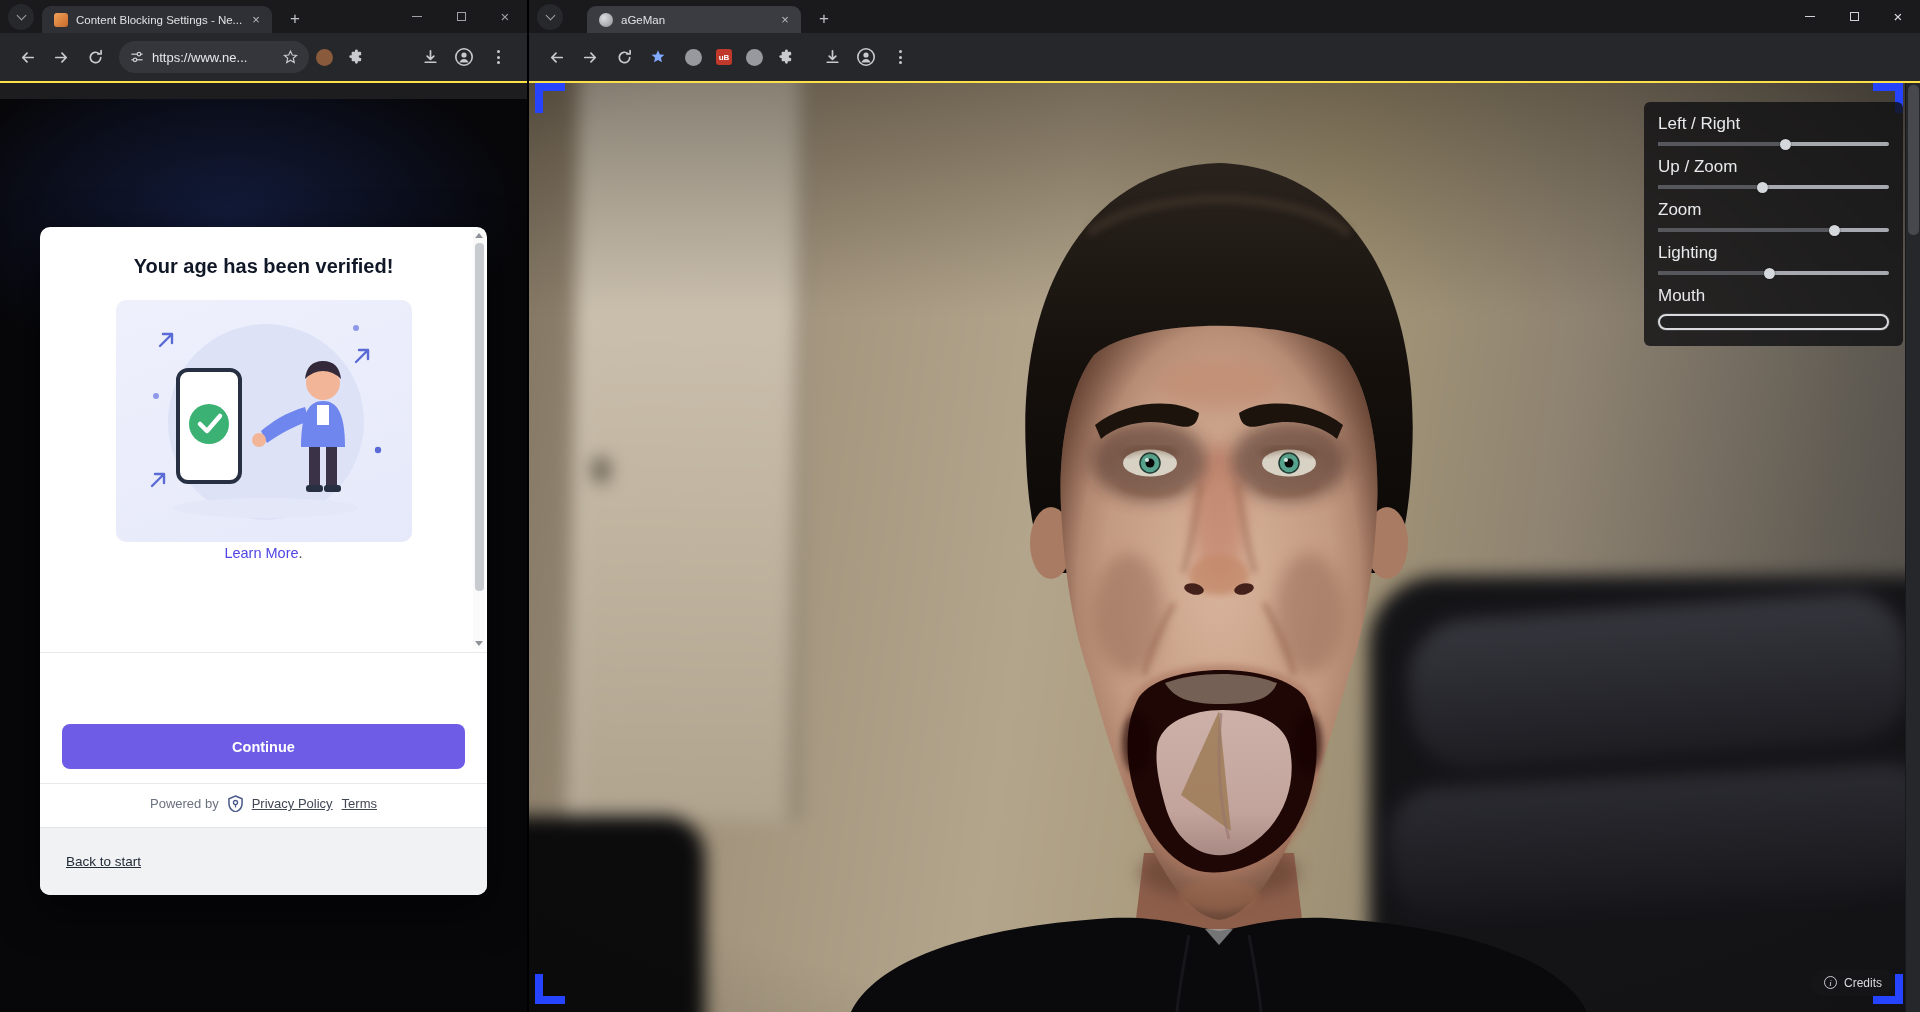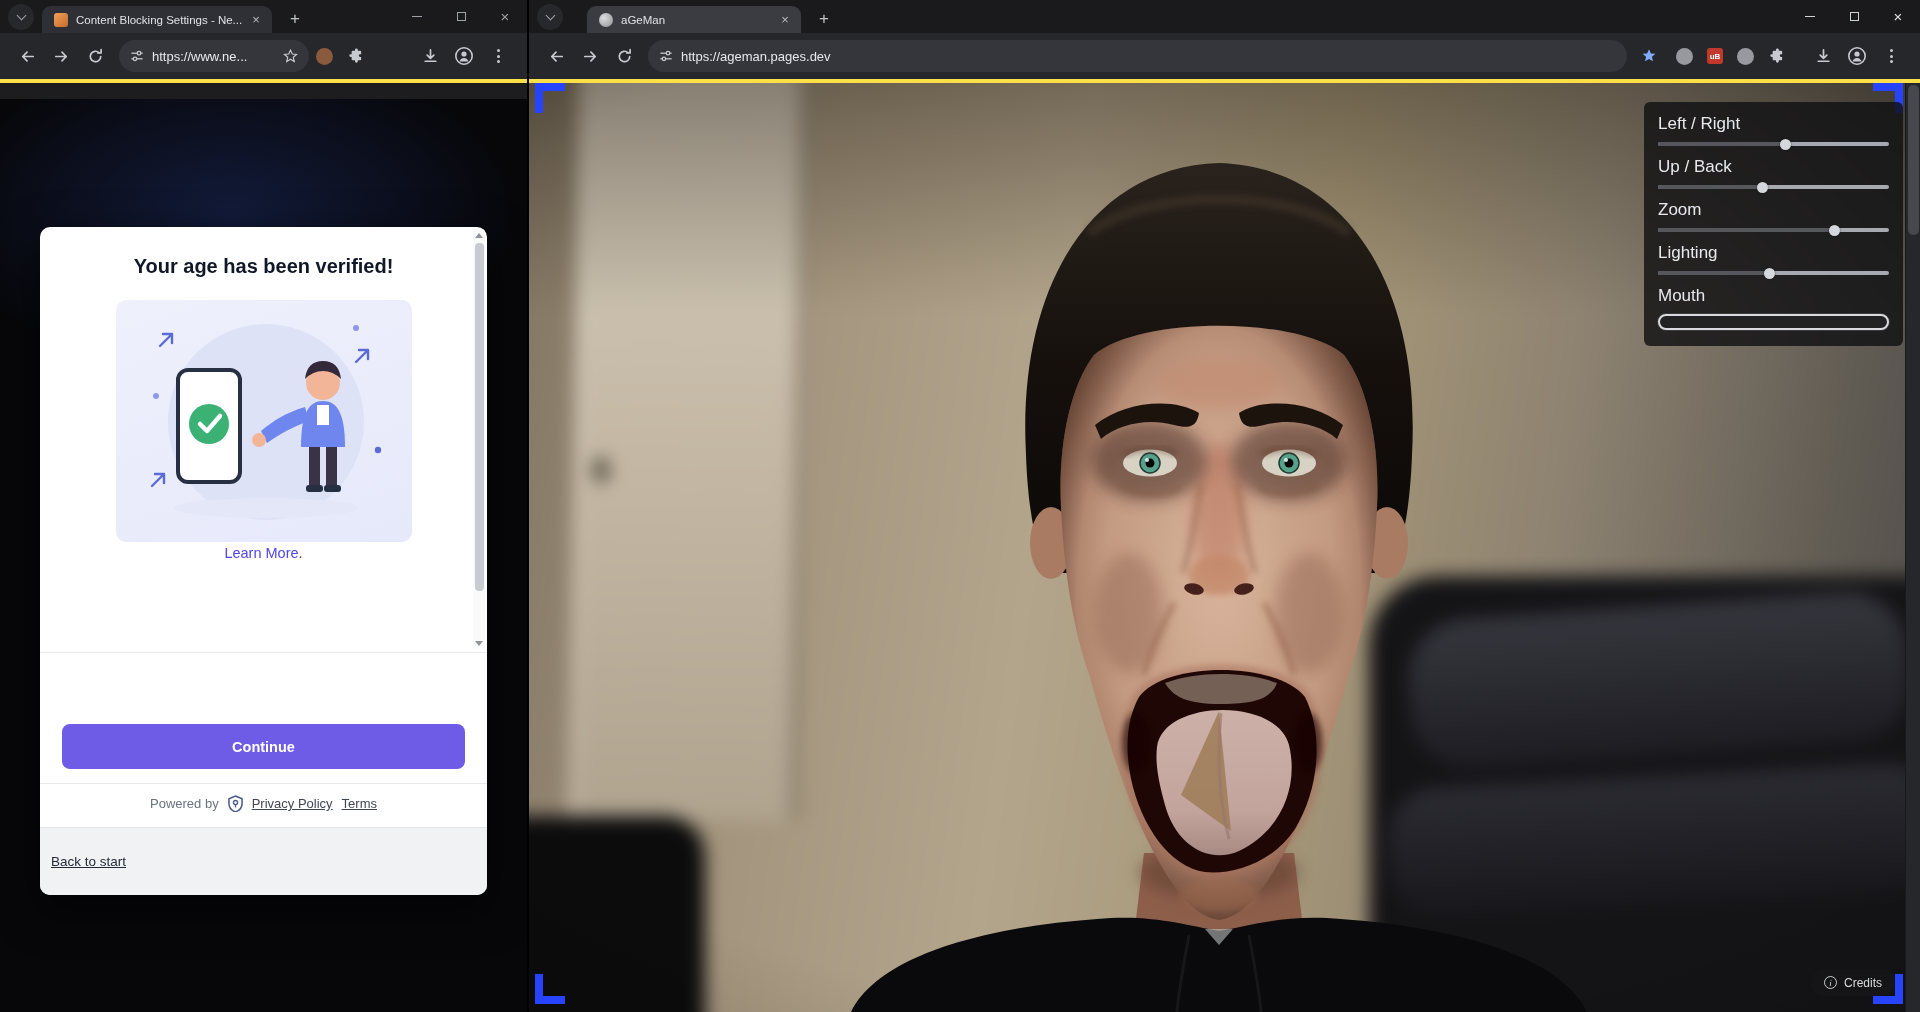--- a/index.html
+++ b/index.html
@@ -26,21 +26,21 @@
   .winctl{position:absolute;right:0;top:0;height:33px;display:flex}
   .wbtn{width:44px;height:33px;display:flex;align-items:center;justify-content:center;cursor:pointer}
   .ic-min{width:10px;height:1.5px;background:#cfd2d6}
   .ic-max{width:9px;height:9px;border:1.4px solid #cfd2d6}
   .ic-x{font-size:15px;color:#dfe1e5}
   .win-left .ic-min{background:#9ea2a8}
   .win-left .ic-max{border-color:#9ea2a8}
   .win-left .ic-x{color:#9ea2a8}
 
   
-  .toolbar{position:absolute;top:33px;left:0;right:0;height:50px;background:#26272b;display:flex;align-items:center;padding:0 15px 0 13px;border-bottom:4px solid #fde047}
+  .toolbar{position:absolute;top:33px;left:0;right:0;height:50px;background:#26272b;display:flex;align-items:center;padding:0 15px 0 13px;border-bottom:2px solid #fde047}
   .tbtn{width:28px;height:28px;flex:none;display:flex;align-items:center;justify-content:center;border-radius:50%;margin-right:6px;cursor:pointer}
   .tbtn svg{display:block}
   .omnibox{height:32px;background:#35363c;border-radius:16px;display:flex;align-items:center;padding:0 10px;min-width:0;flex:none}
   .win-left .omnibox{width:190px;margin-left:4px}
   .win-right .omnibox{flex:1;margin-left:4px;margin-right:8px}
   .omni-ic{flex:none;margin-right:7px}
   .url{font-size:13px;color:#e6e8eb;white-space:nowrap;overflow:hidden;min-width:0}
   .omni-star{margin-left:auto;flex:none;cursor:pointer}
   .extc{width:17px;height:17px;border-radius:50%;flex:none;margin:0 7px;cursor:pointer}
   .ext-brown{background:#8a5a3c}
@@ -69,21 +69,21 @@
   .sb-up i{display:block;width:0;height:0;border-left:4px solid transparent;border-right:4px solid transparent;border-bottom:5px solid #8f9399}
   .sb-down i{display:block;width:0;height:0;border-left:4px solid transparent;border-right:4px solid transparent;border-top:5px solid #8f9399}
   .sb-thumb{position:absolute;left:1.5px;top:14px;width:9px;height:348px;background:#c8cbd0;border-radius:4px;cursor:pointer}
   .m-div{position:absolute;left:0;right:0;height:1px;background:#e7e9ec}
   .d1{top:425px}.d2{top:556px}
   .m-btn{position:absolute;left:22px;width:403px;height:45px;border-radius:8px;font-size:14.5px;font-weight:bold;font-family:inherit;cursor:pointer}
   .skip{top:440px;background:#fff;border:1px solid #c9d2dc;color:#18202b}
   .continue{top:497px;background:var(--accent,#6e5ce6);border:none;color:#fff}
   .m-powered{position:absolute;top:568px;left:0;right:0;display:flex;align-items:center;justify-content:center;gap:9px;font-size:13px;color:#6a7280}
   .m-powered a{color:#3f4754;text-decoration:underline;cursor:pointer}
-  .m-footer{position:absolute;top:600px;left:0;right:0;bottom:0;background:#f1f2f4;border-top:1px solid #e3e5e8;border-radius:0 0 10px 10px;display:flex;align-items:center;padding-left:11px}
+  .m-footer{position:absolute;top:600px;left:0;right:0;bottom:0;background:#f1f2f4;border-top:1px solid #e3e5e8;border-radius:0 0 10px 10px;display:flex;align-items:center;padding-left:26px}
   .m-footer a{font-size:13.5px;color:#222b38;text-decoration:underline;cursor:pointer}
 
   
   .face-view{position:absolute;top:83px;left:0;width:1376px;height:929px;overflow:hidden;background:#9b8d77}
   .bgwrap{position:absolute;inset:-24px;filter:blur(9px)}
   .wall{position:absolute;inset:0;background:linear-gradient(98deg,#7e7260 0%,#a1927b 18%,#b3a58c 38%,#a79878 55%,#8d8271 72%,#5f5a52 90%,#4e4a45 100%)}
   .topshade{position:absolute;inset:0;background:linear-gradient(180deg,rgba(25,20,12,.45),rgba(0,0,0,0) 26%)}
   .door{position:absolute;left:70px;top:-40px;width:230px;height:800px;background:linear-gradient(180deg,#d6cdbd,#c2b6a2 60%,#b0a48f);transform:rotate(.8deg);border-right:10px solid rgba(90,80,64,.45);border-left:6px solid rgba(230,225,212,.5)}
   .handle{position:absolute;left:88px;top:398px;width:16px;height:26px;border-radius:50%;background:#3f382e;opacity:.85}
   .couch{position:absolute;right:-40px;bottom:-40px;width:600px;height:500px;background:#141417;border-radius:70px 50px 0 0}
@@ -304,31 +304,20 @@
       <svg width="19" height="19" viewBox="0 0 20 20">
           <path d="M4 10h11M10.5 5.5 15 10l-4.5 4.5" stroke="#c7cace" stroke-width="1.8" fill="none" stroke-linecap="round" stroke-linejoin="round"></path>
         </svg>
     </div>
     <div class="tbtn">
       <svg width="19" height="19" viewBox="0 0 20 20">
           <path d="M15.5 10a5.5 5.5 0 1 1-1.8-4.1" fill="none" stroke="#c7cace" stroke-width="1.8" stroke-linecap="round"></path>
           <path d="M15.9 2.8v3.5h-3.5" fill="none" stroke="#c7cace" stroke-width="1.8" stroke-linecap="round" stroke-linejoin="round"></path>
         </svg>
     </div>
-    <div class="omnibox">
-      <svg class="omni-ic" width="16" height="16" viewBox="0 0 20 20">
-          <g stroke="#c7cace" stroke-width="1.6" fill="none">
-            <line x1="3" y1="6.5" x2="17" y2="6.5"></line>
-            <circle cx="12.5" cy="6.5" r="2.2" fill="#35363c"></circle>
-            <line x1="3" y1="13.5" x2="17" y2="13.5"></line>
-            <circle cx="7.5" cy="13.5" r="2.2" fill="#35363c"></circle>
-          </g>
-        </svg>
-      <span class="url">https://ageman.pages.dev</span>
-    </div>
     <div class="tbtn">
       <svg width="18" height="18" viewBox="0 0 20 20">
           <path d="M10 2.5l2.1 4.6 5 .5-3.8 3.3 1.1 4.9L10 13.2l-4.4 2.6 1.1-4.9L2.9 7.6l5-.5z" fill="var(--star,#82aaff)"></path>
         </svg>
     </div>
     <span class="extc ext-gray"></span>
     <span class="ub">uB</span>
     <span class="extc ext-gray"></span>
     <div class="tbtn">
       <svg width="19" height="19" viewBox="0 0 20 20">
@@ -478,21 +467,21 @@
 
     <div class="panel">
       <div class="srow">
         <div class="slabel">Left / Right</div>
         <div class="track">
             <div class="fill" style="width: 55%;"></div>
             <div class="thumb" style="left: calc(55% - 5px);"></div>
           </div>
       </div>
       <div class="srow">
-        <div class="slabel">Up / Back</div>
+        <div class="slabel">Up / Zoom</div>
         <div class="track">
             <div class="fill" style="width: 45%;"></div>
             <div class="thumb" style="left: calc(45% - 5px);"></div>
           </div>
       </div>
       <div class="srow">
         <div class="slabel">Zoom</div>
         <div class="track">
             <div class="fill" style="width: 76%;"></div>
             <div class="thumb" style="left: calc(76% - 5px);"></div>

